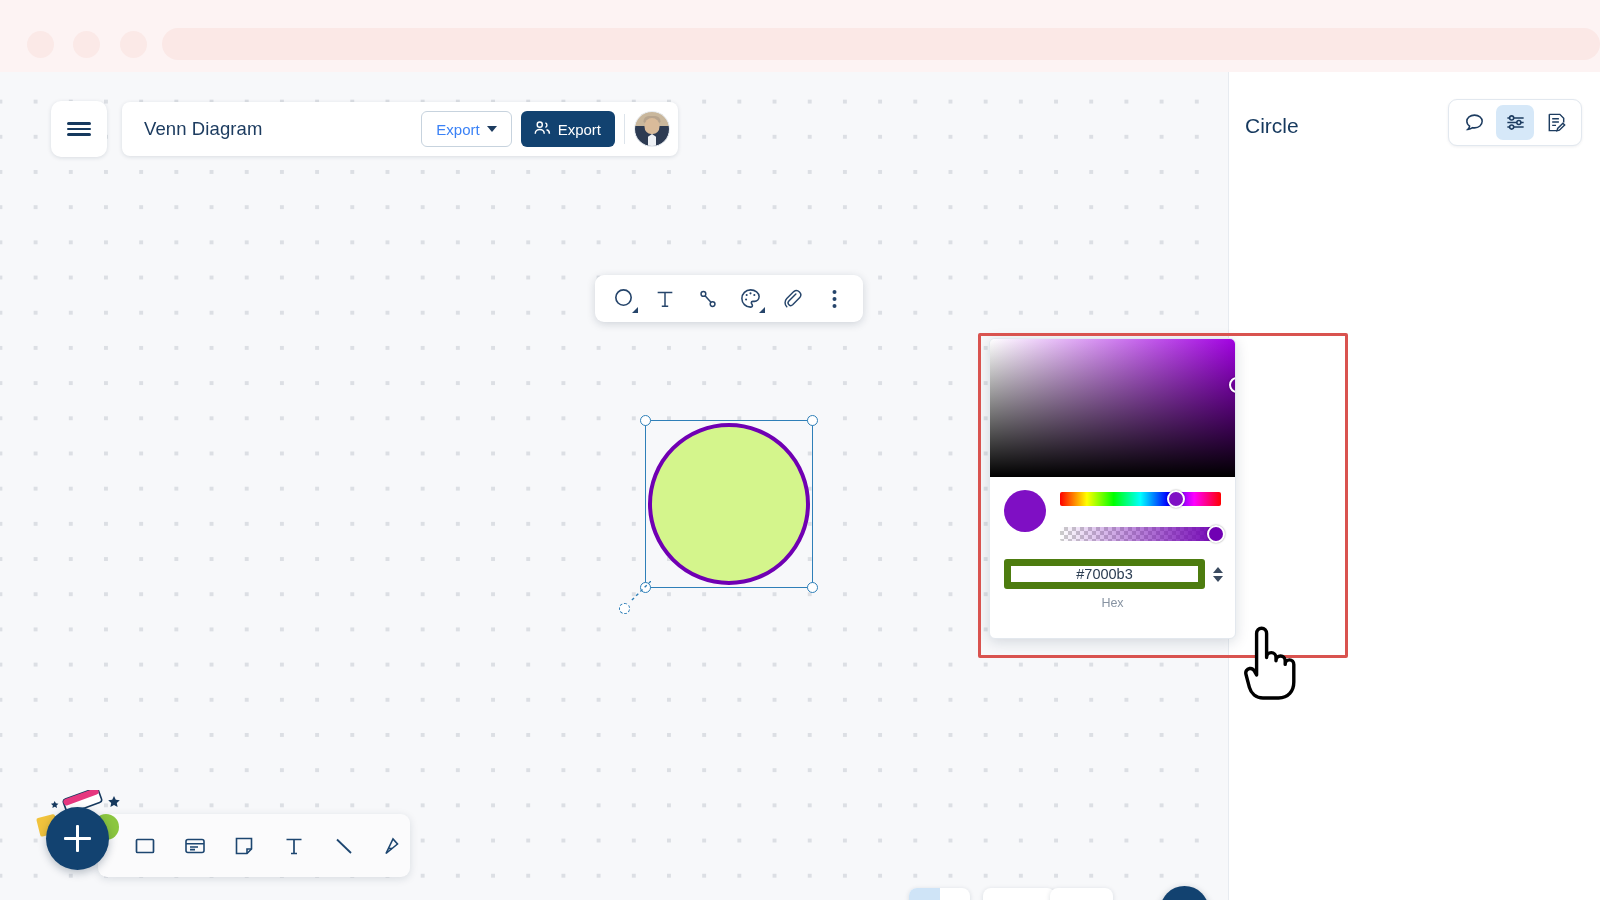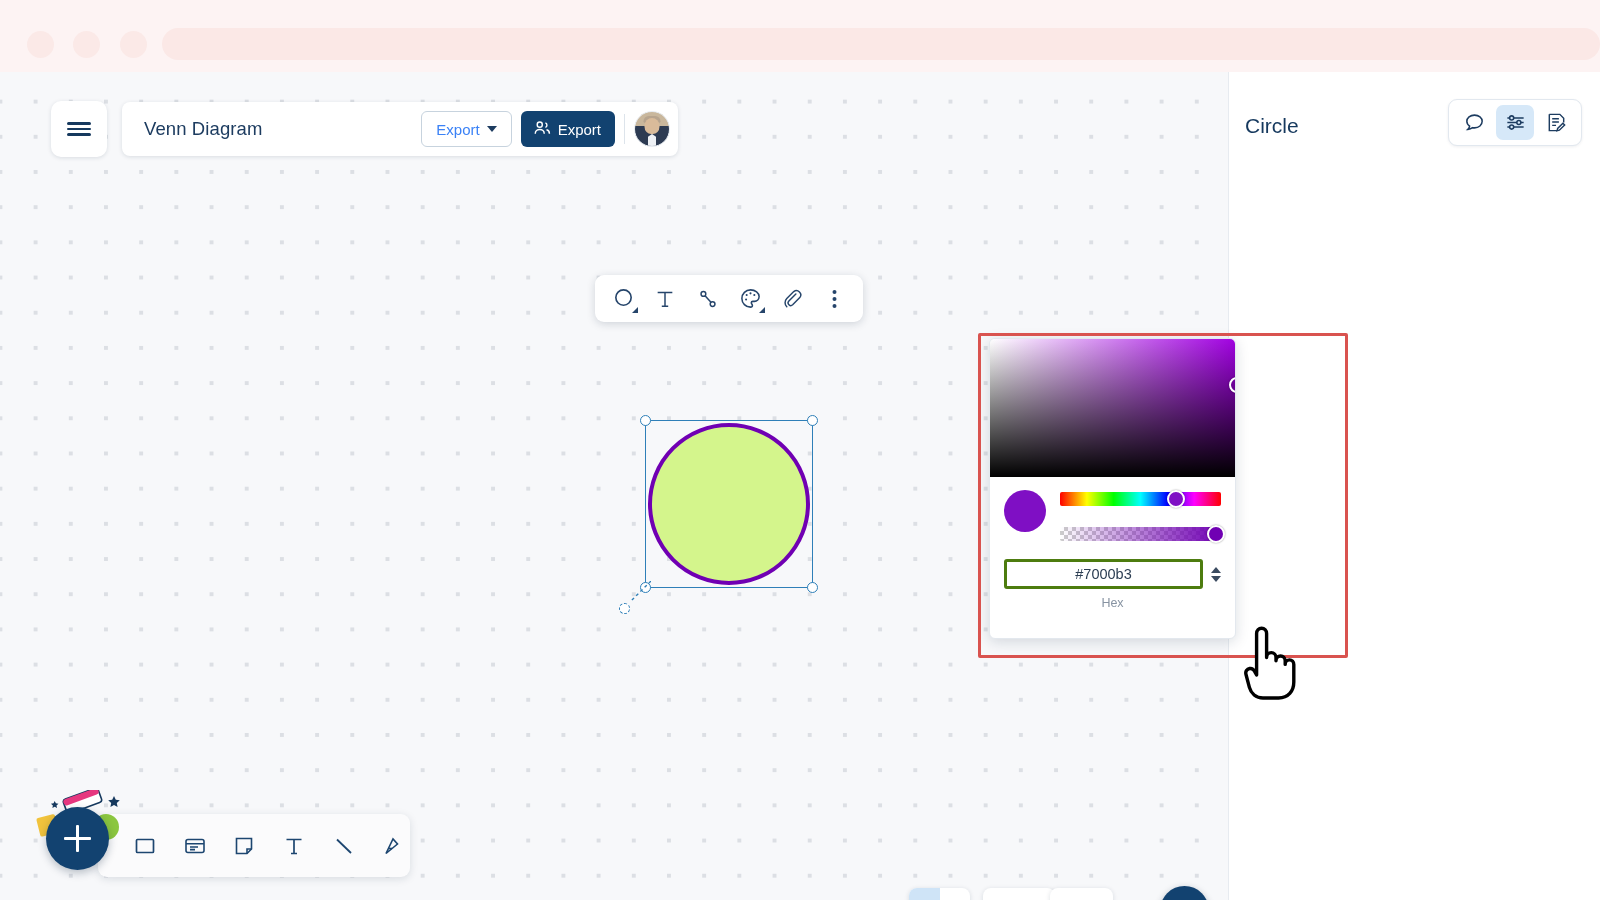--- a/index.html
+++ b/index.html
@@ -206,21 +206,21 @@
   .slider-knob {
     position: absolute; top: -2px; width: 18px; height: 18px;
     border-radius: 50%; border: 2px solid #fff;
     box-shadow: 0 0 2px rgba(0,0,0,.4);
   }
   .hex-row {
     display: flex; align-items: center; gap: 8px;
     padding: 18px 14px 0 14px;
   }
   .hex-input {
-    flex: 1; height: 30px; border: 3px solid #4d7c0f; border-radius: 3px;
+    flex: 1; height: 30px; border: 7px solid #4d7c0f; border-radius: 3px;
     text-align: center; font-size: 14.5px; color: #2b3d52; background: #fff;
     outline: none; font-family: "Liberation Sans", sans-serif;
   }
   .stepper { display: flex; flex-direction: column; gap: 3px; cursor: pointer; }
   .step-up {
     width: 0; height: 0; border-left: 5px solid transparent;
     border-right: 5px solid transparent; border-bottom: 6px solid #3b4b60;
   }
   .step-dn {
     width: 0; height: 0; border-left: 5px solid transparent;

